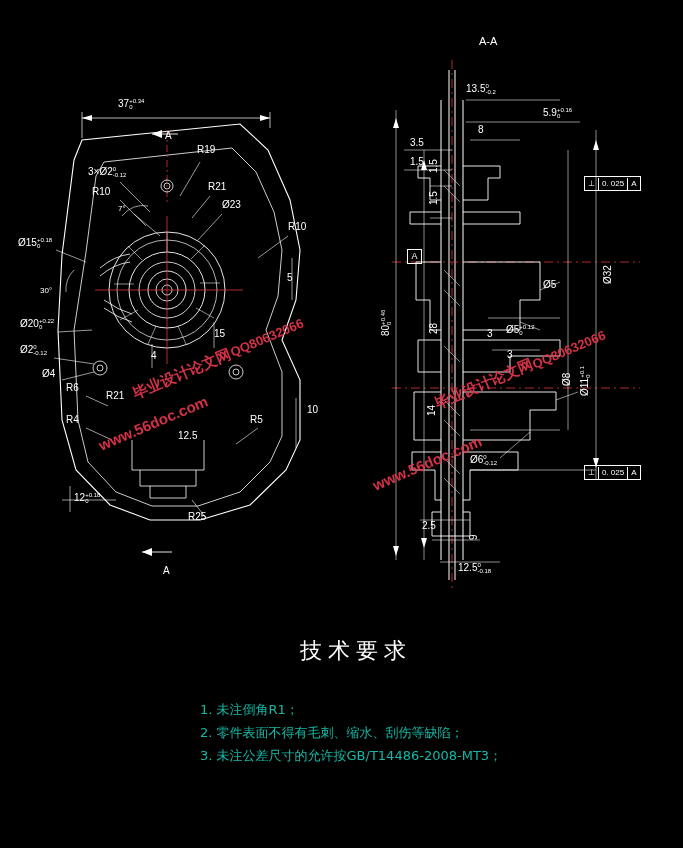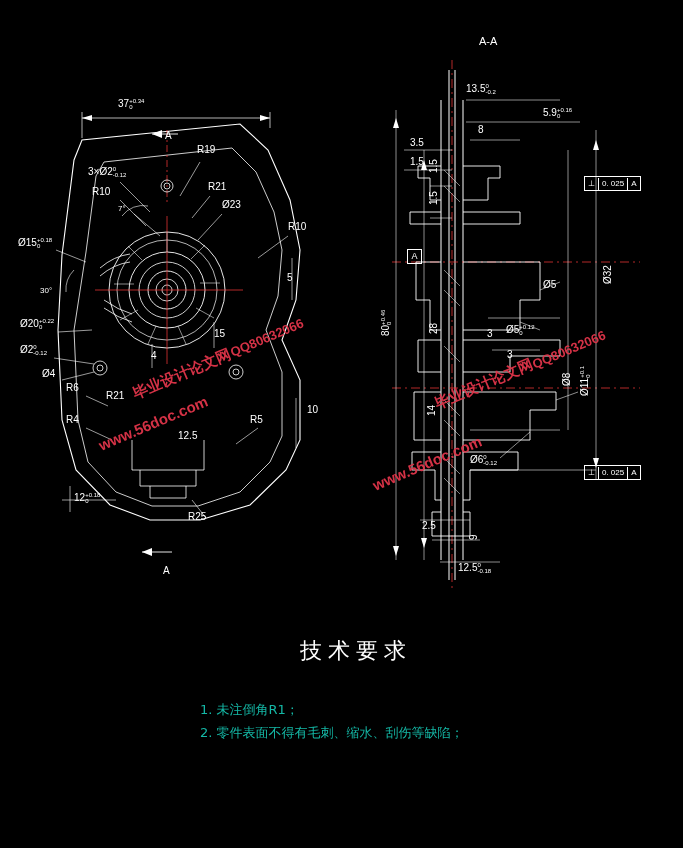--- a/index.html
+++ b/index.html
@@ -306,14 +306,15 @@
 <div class="wm wm1" style="left:130px;top:386px;transform:rotate(-23deg);">毕业设计论文网</div>
 <div class="wm wm2" style="left:228px;top:346px;transform:rotate(-23deg);">QQ80632066</div>
 <div class="wm wm1" style="left:96px;top:438px;transform:rotate(-23deg);">www.56doc.com</div>
 <div class="wm wm1" style="left:432px;top:396px;transform:rotate(-23deg);">毕业设计论文网</div>
 <div class="wm wm2" style="left:530px;top:358px;transform:rotate(-23deg);">QQ80632066</div>
 <div class="wm wm1" style="left:370px;top:478px;transform:rotate(-23deg);">www.56doc.com</div>
 
 <div class="title-cn" style="left:300px;top:636px;">技术要求</div>
 <div class="req" style="left:200px;top:698px;">1. 未注倒角R1；</div>
 <div class="req" style="left:200px;top:721px;">2. 零件表面不得有毛刺、缩水、刮伤等缺陷；</div>
+<div class="req" style="left:200px;top:744px;">3. 未注公差尺寸的允许按GB/T14486-2008-MT3；</div>
 
 </div>
 
 </body></html>

